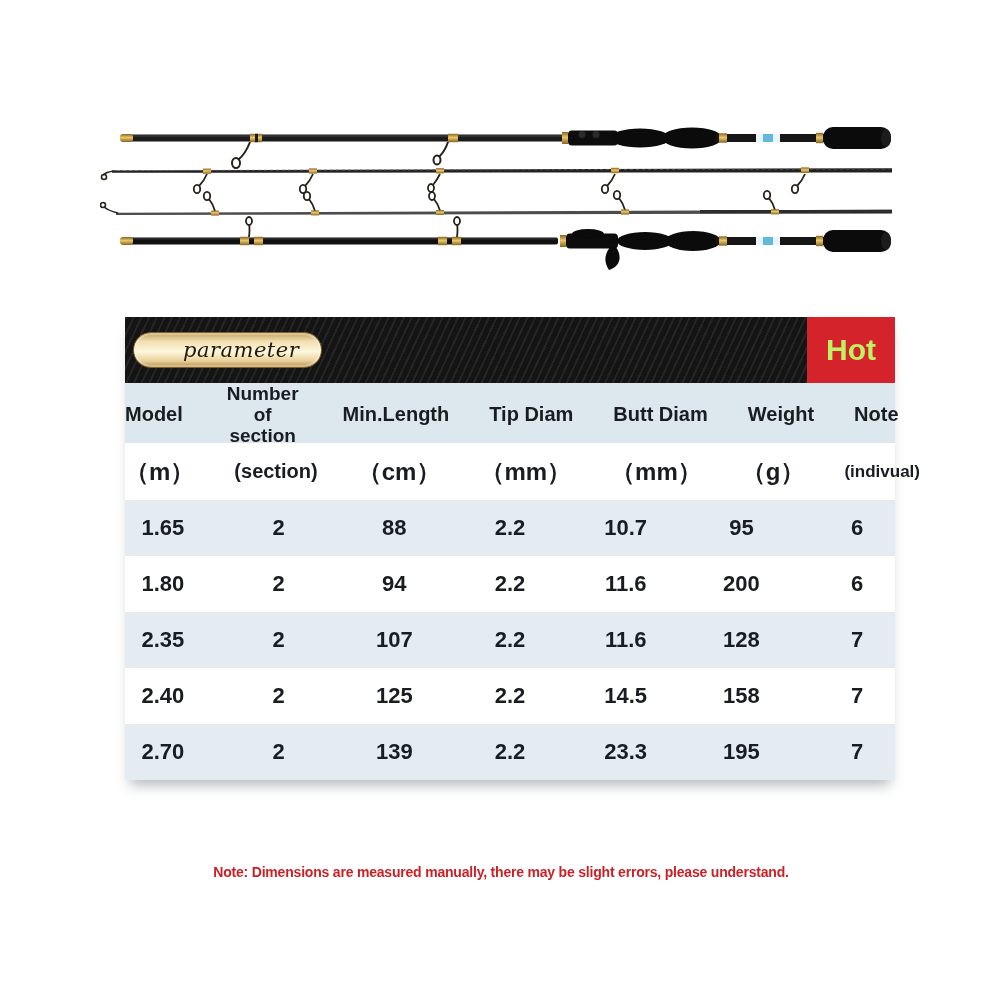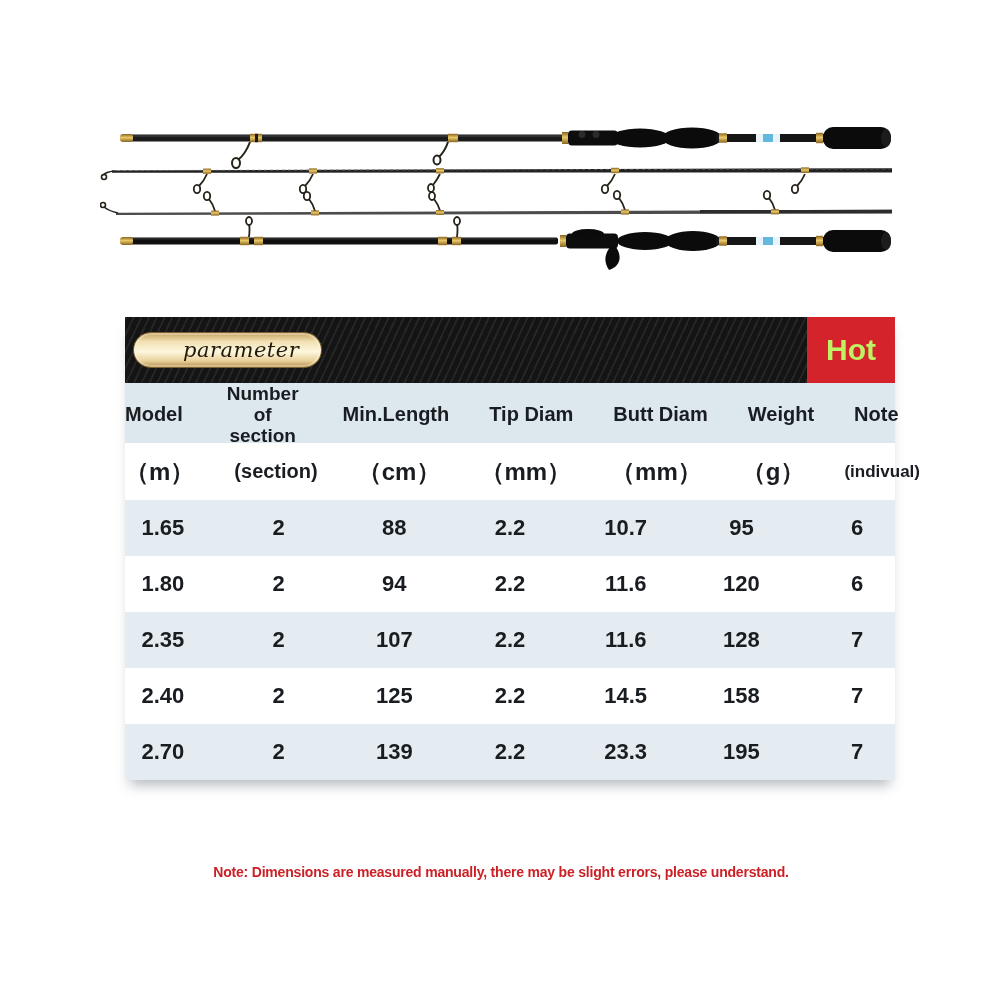--- a/index.html
+++ b/index.html
@@ -209,21 +209,21 @@
           <div class="cell">10.7</div>
           <div class="cell">95</div>
           <div class="cell">6</div>
         </div>
         <div class="grid-row trow">
           <div class="cell">1.80</div>
           <div class="cell">2</div>
           <div class="cell">94</div>
           <div class="cell">2.2</div>
           <div class="cell">11.6</div>
-          <div class="cell">120</div>
+          <div class="cell">200</div>
           <div class="cell">6</div>
         </div>
         <div class="grid-row trow alt">
           <div class="cell">2.35</div>
           <div class="cell">2</div>
           <div class="cell">107</div>
           <div class="cell">2.2</div>
           <div class="cell">11.6</div>
           <div class="cell">128</div>
           <div class="cell">7</div>

